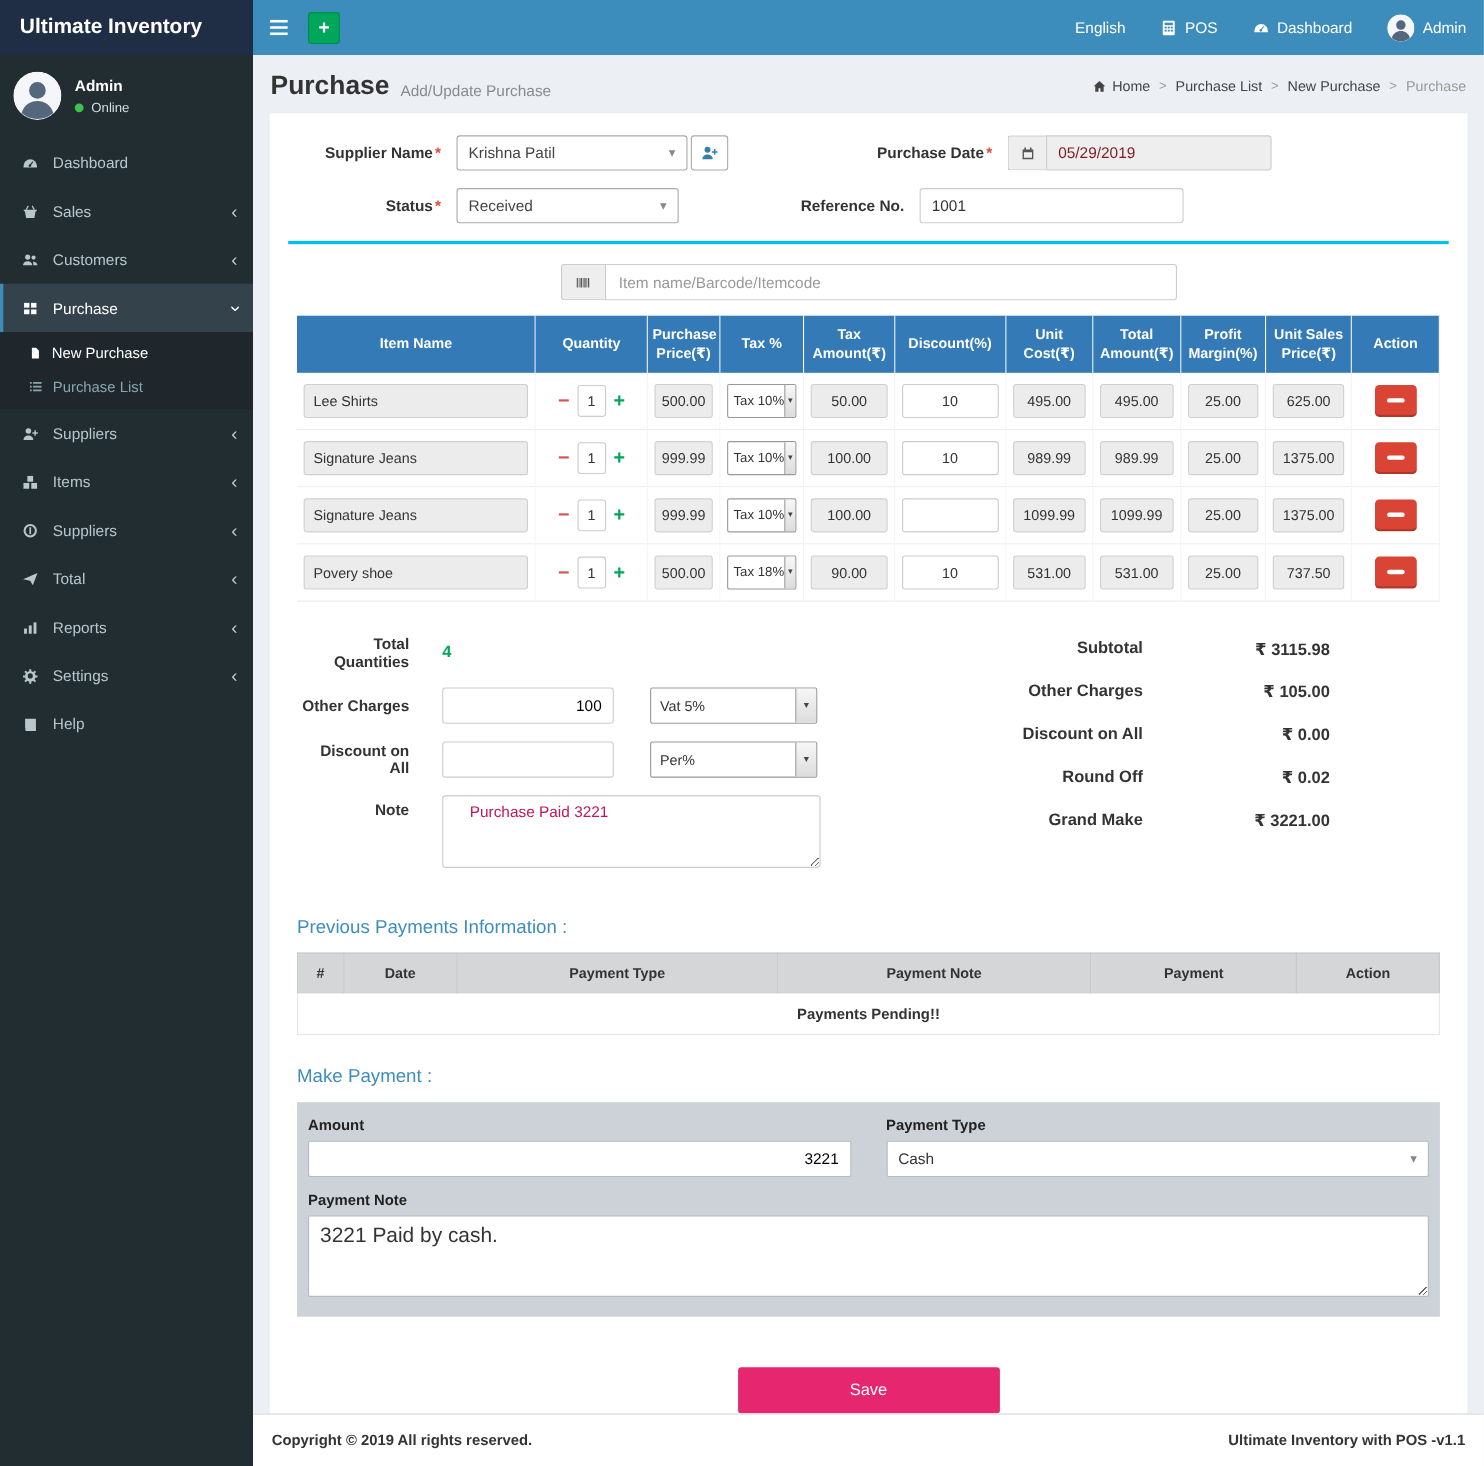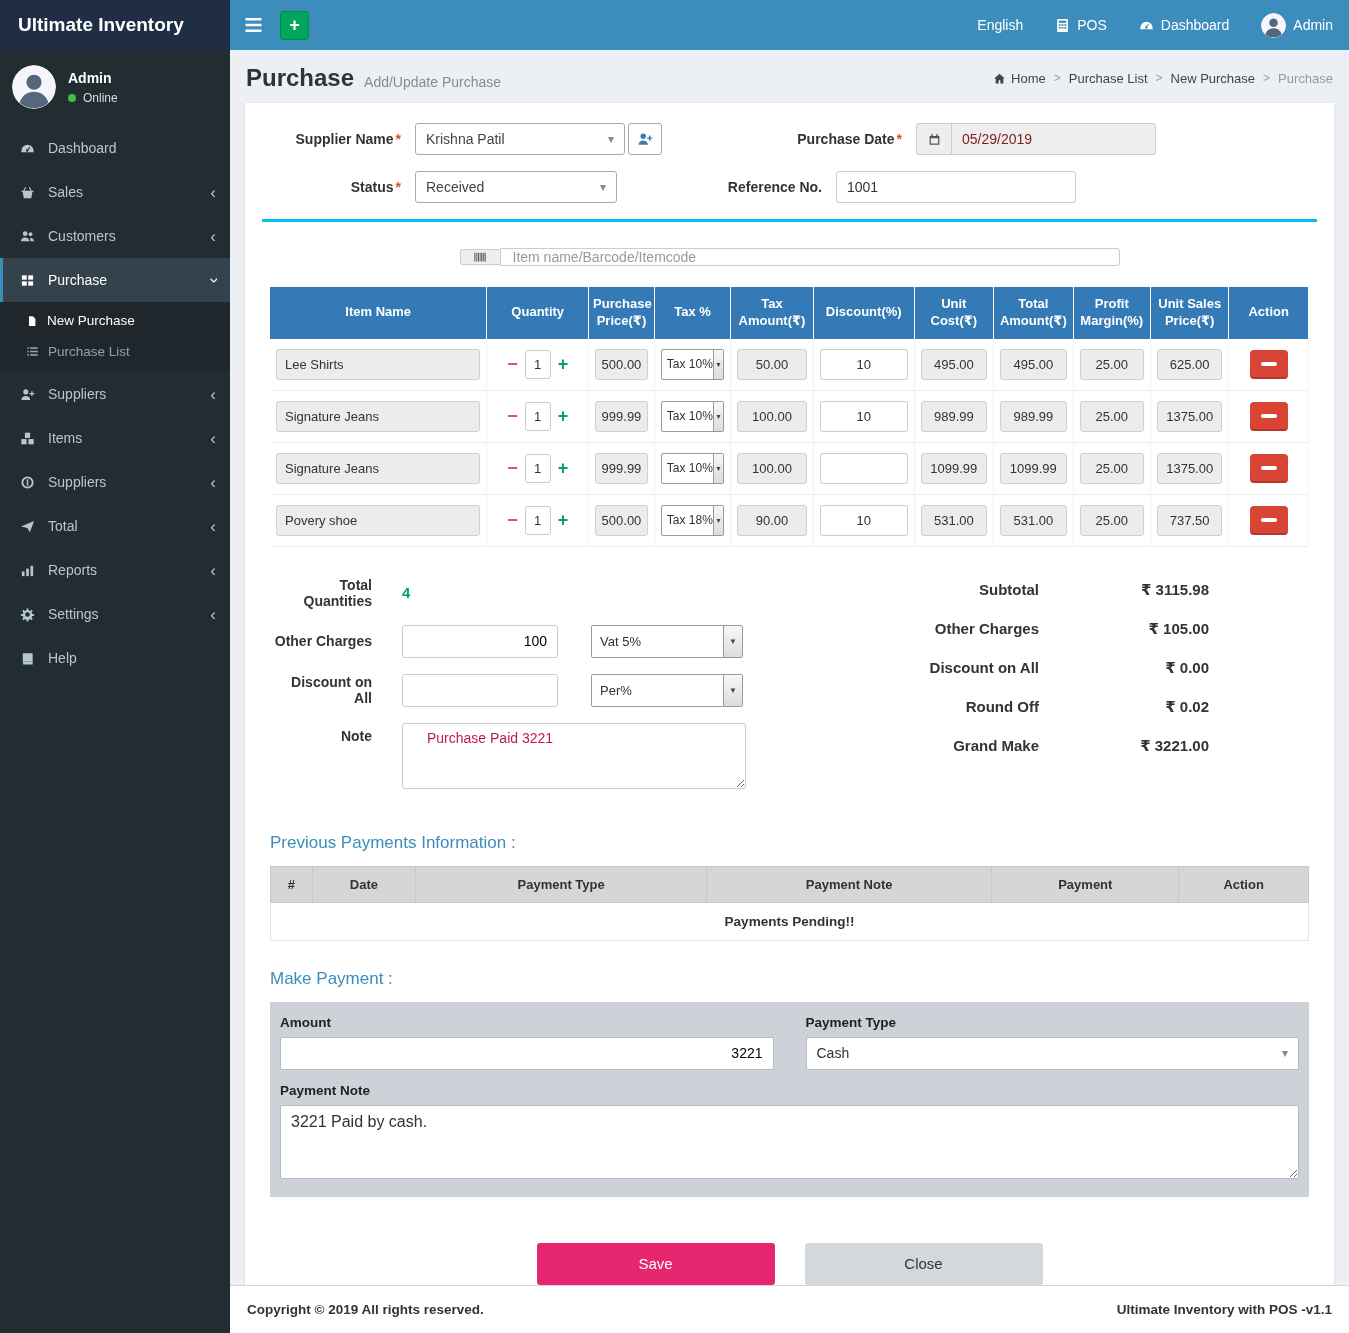--- a/index.html
+++ b/index.html
@@ -94,21 +94,21 @@
   .ig-addon {
     width:35px; background:#eee; border:1px solid #ccc; border-right:none;
     display:flex; align-items:center; justify-content:center; border-radius:3px 0 0 3px;
   }
   .ig-addon svg { fill:#555; }
   .ig-input { flex:1; min-width:0; border:1px solid #ccc; background:#eee; padding:0 10px; font-size:14px; color:#7f1d1d; border-radius:0 3px 3px 0; }
   .text-input { height:32px; width:240px; border:1px solid #ccc; border-radius:3px; padding:0 10px; font-size:14px; color:#333; background:#fff; }
 
   .blue-divider { border:none; border-top:3px solid #00c0ef; margin:6px -8px 18px; }
 
-  .search-wrap { display:flex; width:660px; margin:0 auto 14px; height:33px;align-items:center; }
+  .search-wrap { display:flex; width:560px; margin:0 auto 14px; height:33px; }
   .search-addon {
     width:40px; background:#eee; border:1px solid #ccc; border-right:none;
     display:flex; align-items:center; justify-content:center; border-radius:3px 0 0 3px;
   }
   .search-addon svg { fill:#555; }
   .search-input { flex:1; border:1px solid #ccc; border-radius:0 3px 3px 0; padding:0 12px; font-size:14px; color:#333; background:#fff; }
   .search-input::placeholder { color:#999; }
 
   
   .items-table { width:100%; border-collapse:separate; border-spacing:0; table-layout:fixed; margin-bottom:8px; }
@@ -171,21 +171,21 @@
   .pp-table th { background:#d4d6d8; font-size:13px; font-weight:bold; padding:10px 6px; text-align:center; border:1px solid #c6c8ca; color:#333; }
   .pp-empty td { text-align:center; font-weight:bold; font-size:13.5px; padding:11px; border:1px solid #e6e6e6; border-top:none; background:#fff; }
 
   .mp-panel { background:#cdd2d9; padding:13px 10px 15px; margin-top:4px; }
   .mp-row { display:flex; gap:32px; }
   .mp-col { flex:1; display:flex; flex-direction:column; }
   .mp-label { font-weight:bold; font-size:13.5px; margin-bottom:7px; color:#222; }
   .mp-input { height:33px; border:1px solid #b6bbc2; border-radius:2px; padding:0 10px; font-size:14px; background:#fff; text-align:right; }
   .mp-select { height:33px; background:#fff; border:1px solid #b6bbc2; border-radius:2px; display:flex; align-items:center; padding:0 10px; font-size:14px; cursor:pointer; }
   .mp-note-label { margin-top:13px; }
-  .mp-textarea { width:100%; height:74px; border:1px solid #b6bbc2; border-radius:2px; padding:7px 10px; font-size:16px; background:#fff; color:#333; }
+  .mp-textarea { width:100%; height:74px; border:1px solid #b6bbc2; border-radius:2px; padding:7px 10px; font-size:19px; background:#fff; color:#333; }
 
   .btn-row { display:flex; justify-content:center; gap:30px; margin-top:46px; }
   .btn { width:238px; height:42px; border:none; border-radius:3px; font-size:15px; cursor:pointer; }
   .btn-save { background:#e6266e; color:#fff; }
   .btn-close { background:#d4d8dd; color:#333; }
 
   .footer {
     position:absolute; left:230px; right:0; bottom:0; height:48px; background:#fff;
     border-top:1px solid #d2d6de; display:flex; align-items:center; justify-content:space-between;
     padding:0 17px; font-size:13.5px; font-weight:bold; color:#333;
@@ -768,21 +768,20 @@
             <span class="caret">▾</span>
           </div>
         </div>
       </div>
       <div class="mp-label mp-note-label">Payment Note</div>
       <textarea class="mp-textarea" style="">3221 Paid by cash.</textarea>
     </div>
 
     <div class="btn-row">
       <button class="btn btn-save">Save</button>
-      <button class="btn btn-close">Close</button>
     </div>
 
   </div>
 </div>
 
 <div class="footer">
   <span>Copyright © 2019 All rights reserved.</span>
   <span>Ultimate Inventory with POS -v1.1</span>
 </div>
 

